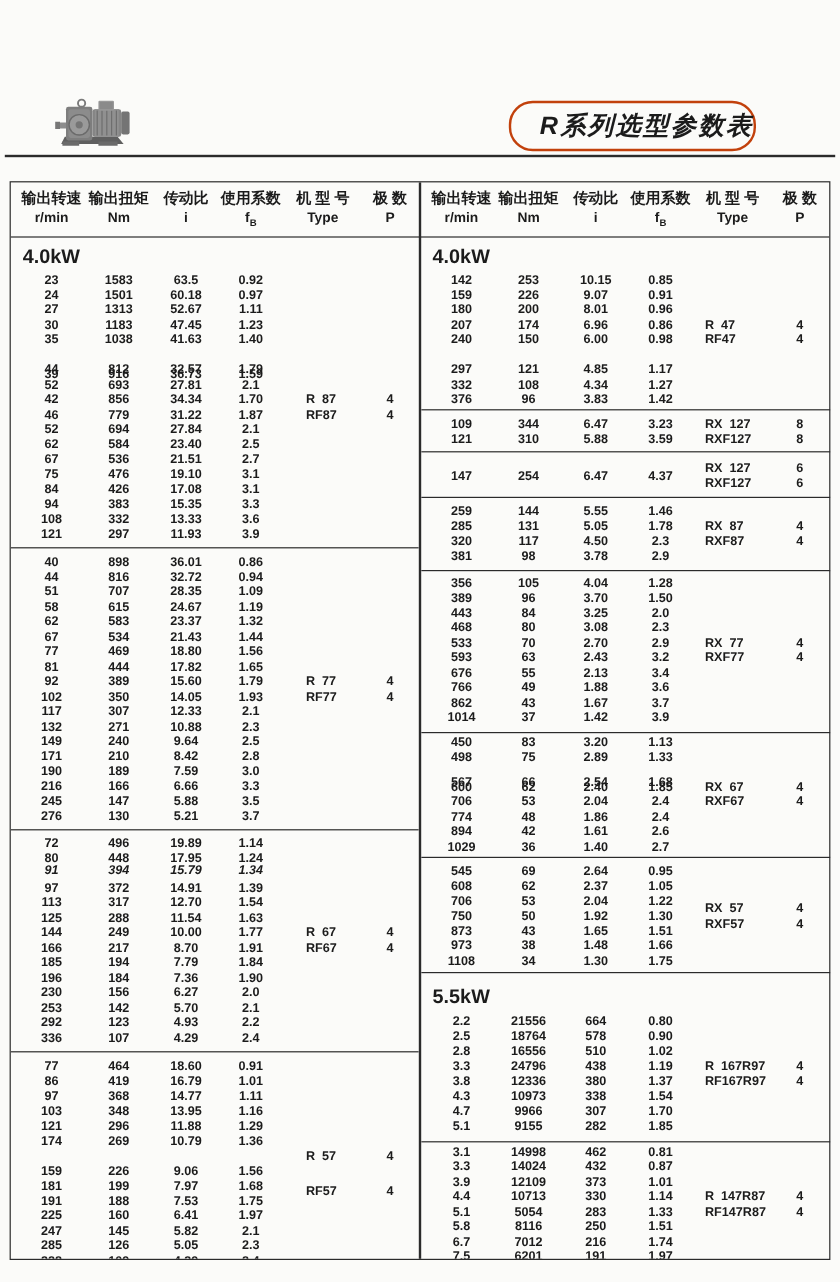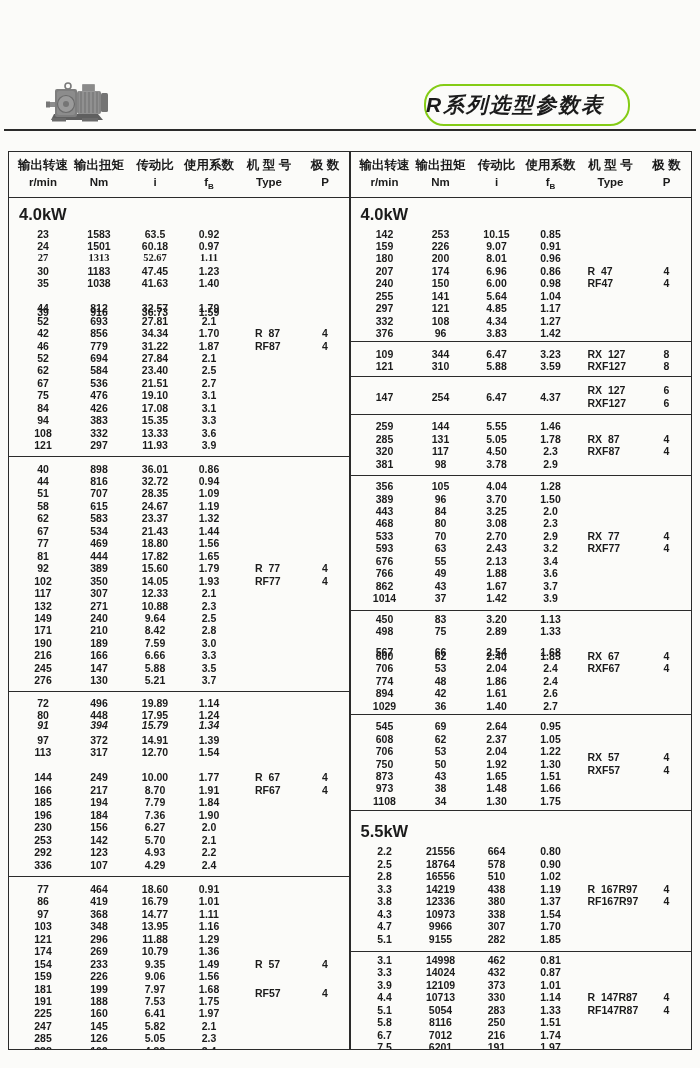--- a/index.html
+++ b/index.html
@@ -1,21 +1,21 @@
 <!DOCTYPE html>
 <html><head>
 <meta charset="utf-8">
 <style>
   html,body{margin:0;padding:0;background:#e9e9e7;}
   .page{position:relative;width:700px;height:1068px;background:#fbfbf9;overflow:hidden;
         font-family:"Liberation Sans","DejaVu Sans",sans-serif;color:#1b1b1b;}
   .motor{position:absolute;left:42px;top:78px;width:76px;height:48px;}
   .title-badge{position:absolute;left:424px;top:84px;width:202px;height:38px;
-        border:2px solid #84cc16;border-radius:20px;background:#fbfbf9;
-        display:flex;align-items:center;justify-content:flex-start;}
+        border:2px solid #c2410c;border-radius:20px;background:#fbfbf9;
+        display:flex;align-items:center;justify-content:flex-end;}
   .title-badge span{font-style:italic;font-weight:bold;font-size:21px;letter-spacing:2px;white-space:nowrap;}
   .top-rule{position:absolute;left:4px;top:129px;width:692px;height:2px;background:#2b2b2b;}
   .table{position:absolute;left:8px;top:151px;width:684px;height:899px;border:1.5px solid #2b2b2b;box-sizing:border-box;}
   .thead{position:absolute;top:0;left:0;right:0;height:45px;border-bottom:1.5px solid #2b2b2b;}
   .vdivider{position:absolute;left:340px;top:0;bottom:0;width:1.5px;background:#2b2b2b;}
   .hcell{position:absolute;top:5px;transform:translateX(-50%);text-align:center;white-space:nowrap;}
   .hcn{font-weight:bold;font-size:12.5px;line-height:17px;}
   .hunit{font-weight:bold;font-size:11.5px;line-height:17px;}
   .hunit sub{font-size:8px;}
   .half{position:absolute;top:46.5px;bottom:0;overflow:hidden;}
@@ -127,21 +127,21 @@
             <div class="num n1">1583</div>
             <div class="num n2">63.5</div>
             <div class="num n3">0.92</div>
           </div>
           <div class="row" style="top: 41.45px;">
             <div class="num n0">24</div>
             <div class="num n1">1501</div>
             <div class="num n2">60.18</div>
             <div class="num n3">0.97</div>
           </div>
-          <div class="row" style="top: 53.9px; font-family: Liberation Serif, serif;">
+          <div class="row" style="top: 53.9px;">
             <div class="num n0">27</div>
             <div class="num n1">1313</div>
             <div class="num n2">52.67</div>
             <div class="num n3">1.11</div>
           </div>
           <div class="row" style="top: 66.35px;">
             <div class="num n0">30</div>
             <div class="num n1">1183</div>
             <div class="num n2">47.45</div>
             <div class="num n3">1.23</div>
@@ -383,20 +383,26 @@
             <div class="num n1">372</div>
             <div class="num n2">14.91</div>
             <div class="num n3">1.39</div>
           </div>
           <div class="row" style="top: 54.8px;">
             <div class="num n0">113</div>
             <div class="num n1">317</div>
             <div class="num n2">12.70</div>
             <div class="num n3">1.54</div>
           </div>
+          <div class="row" style="top: 67.25px;">
+            <div class="num n0">125</div>
+            <div class="num n1">288</div>
+            <div class="num n2">11.54</div>
+            <div class="num n3">1.63</div>
+          </div>
           <div class="row" style="top: 79.7px;">
             <div class="num n0">144</div>
             <div class="num n1">249</div>
             <div class="num n2">10.00</div>
             <div class="num n3">1.77</div>
           </div>
           <div class="row" style="top: 92.15px;">
             <div class="num n0">166</div>
             <div class="num n1">217</div>
             <div class="num n2">8.70</div>
@@ -477,26 +483,20 @@
             <div class="num n0">121</div>
             <div class="num n1">296</div>
             <div class="num n2">11.88</div>
             <div class="num n3">1.29</div>
           </div>
           <div class="row" style="top: 68.25px;">
             <div class="num n0">174</div>
             <div class="num n1">269</div>
             <div class="num n2">10.79</div>
             <div class="num n3">1.36</div>
-          </div>
-          <div class="row" style="top: 80.7px;">
-            <div class="num n0">154</div>
-            <div class="num n1">233</div>
-            <div class="num n2">9.35</div>
-            <div class="num n3">1.49</div>
           </div>
           <div class="row" style="top: 93.15px;">
             <div class="num n0">159</div>
             <div class="num n1">226</div>
             <div class="num n2">9.06</div>
             <div class="num n3">1.56</div>
           </div>
           <div class="row" style="top: 105.6px;">
             <div class="num n0">181</div>
             <div class="num n1">199</div>
@@ -569,26 +569,20 @@
             <div class="num n1">174</div>
             <div class="num n2">6.96</div>
             <div class="num n3">0.86</div>
           </div>
           <div class="row" style="top: 78.8px;">
             <div class="num n0">240</div>
             <div class="num n1">150</div>
             <div class="num n2">6.00</div>
             <div class="num n3">0.98</div>
           </div>
-          <div class="row" style="top: 91.25px;">
-            <div class="num n0">255</div>
-            <div class="num n1">141</div>
-            <div class="num n2">5.64</div>
-            <div class="num n3">1.04</div>
-          </div>
           <div class="row" style="top: 103.7px;">
             <div class="num n0">297</div>
             <div class="num n1">121</div>
             <div class="num n2">4.85</div>
             <div class="num n3">1.17</div>
           </div>
           <div class="row" style="top: 116.15px;">
             <div class="num n0">332</div>
             <div class="num n1">108</div>
             <div class="num n2">4.34</div>
@@ -883,21 +877,21 @@
             <div class="num n3">0.90</div>
           </div>
           <div class="row" style="top: 58.9px;">
             <div class="num n0">2.8</div>
             <div class="num n1">16556</div>
             <div class="num n2">510</div>
             <div class="num n3">1.02</div>
           </div>
           <div class="row" style="top: 71.35px;">
             <div class="num n0">3.3</div>
-            <div class="num n1">14219</div>
+            <div class="num n1">24796</div>
             <div class="num n2">438</div>
             <div class="num n3">1.19</div>
           </div>
           <div class="row" style="top: 83.8px;">
             <div class="num n0">3.8</div>
             <div class="num n1">12336</div>
             <div class="num n2">380</div>
             <div class="num n3">1.37</div>
           </div>
           <div class="row" style="top: 96.25px;">

